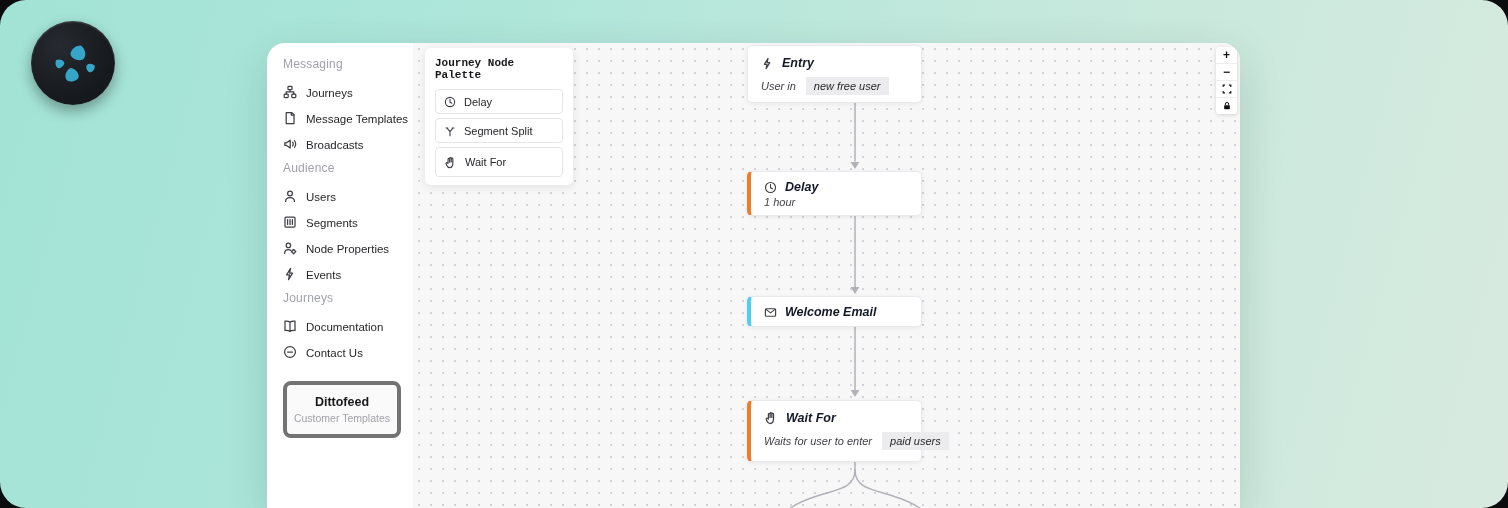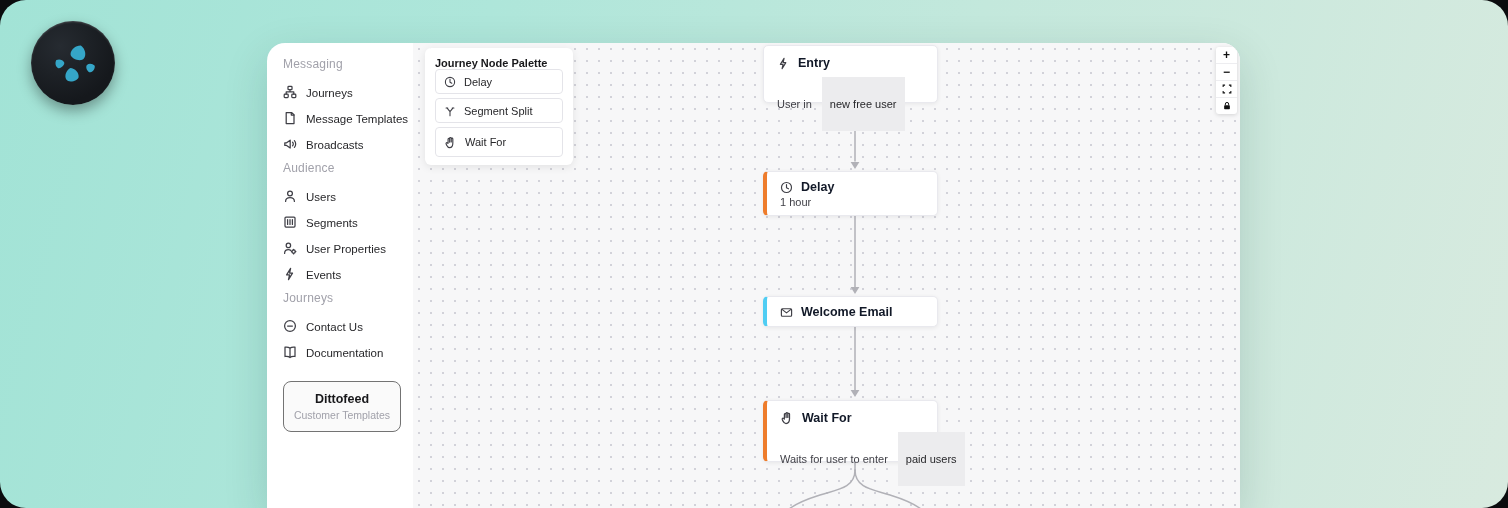--- a/index.html
+++ b/index.html
@@ -14,44 +14,44 @@
   
   .window{position:absolute;left:267px;top:43px;width:973px;height:465px;background:#ffffff;
     border-radius:18px 18px 0 0;box-shadow:0 14px 44px rgba(12,48,44,.16);}
   
   .sidebar{position:absolute;left:0;top:0;width:146px;height:100%;box-sizing:border-box;
     padding:4px 10px 0 16px;display:flex;flex-direction:column;}
   .sec-label{font-size:12px;color:#a1a1aa;margin:10px 0 2px;letter-spacing:.2px;}
   .side-item{height:26px;display:flex;align-items:flex-end;gap:9px;color:#27272a;font-size:11.5px;cursor:pointer;white-space:nowrap;}
   .side-item svg{flex:0 0 auto;}
   .icon-stroke{stroke:#3f3f46;fill:none;stroke-width:1.25;stroke-linecap:round;stroke-linejoin:round;}
-  .ws-card{margin-top:22px;width:118px;box-sizing:border-box;border:1px solid #737373;background:#fafafa;
+  .ws-card{margin-top:22px;width:118px;box-sizing:border-box;border:4px solid #737373;background:#fafafa;
     border-radius:8px;padding:10px 6px;text-align:center;}
   .ws-name{font-size:12.5px;font-weight:700;color:#18181b;}
   .ws-sub{font-size:10.5px;color:#a1a1aa;margin-top:3px;}
   
   .canvas{position:absolute;left:146px;top:0;right:0;bottom:0;overflow:hidden;
     border-radius:0 18px 0 0;background-color:#f7f7f8;
     background-image:radial-gradient(circle,#d2d2d9 1px,transparent 1.2px);background-size:12px 12px;}
   .edges{position:absolute;left:0;top:0;}
   
   .palette{position:absolute;left:12px;top:5px;width:148px;box-sizing:border-box;background:#fff;
     border-radius:6px;box-shadow:0 2px 8px rgba(0,0,0,.09);padding:9px 10px 8px;}
-  .palette-title{font-size:11px;font-weight:700;color:#18181b;}
+  .palette-title{font-size:11px;font-weight:700;color:#18181b;margin-bottom:8px;font-family:Liberation Mono, monospace;}
   .palette-item{border:1px solid #e4e4e9;border-radius:4px;height:23px;margin-bottom:4px;
     display:flex;align-items:center;gap:8px;padding:0 8px;font-size:11px;color:#27272a;cursor:grab;background:#fff;}
   .palette-item:last-child{height:28px;margin-bottom:0;}
   
-  .node{position:absolute;left:350px;width:175px;box-sizing:border-box;background:#fff;
+  .node{position:absolute;left:334px;width:175px;box-sizing:border-box;background:#fff;
     border:1px solid #e9e9ee;border-radius:5px;box-shadow:0 1px 4px rgba(0,0,0,.07);
-    padding:10px 13px;cursor:pointer;}
+    padding:10px 13px;cursor:pointer;font-style:italic;}
   .node.accented{border-left-width:4px;border-left-style:solid;}
   .node-title{display:flex;align-items:center;gap:8px;font-size:12.5px;font-weight:700;color:#111827;}
   .node-body{margin-top:7px;display:flex;align-items:center;gap:10px;font-size:11px;color:#3f3f46;white-space:nowrap;}
-  .badge{background:#ececee;border-radius:0;padding:21px 8px;font-size:11px;color:#27272a;}
+  .badge{background:#ececee;border-radius:0;padding:3px 8px;font-size:11px;color:#27272a;}
   
   .controls{position:absolute;top:4px;right:3px;width:21px;background:#fff;border-radius:3px;
     box-shadow:0 1px 4px rgba(0,0,0,.15);display:flex;flex-direction:column;}
   .ctrl-btn{height:16px;display:flex;align-items:center;justify-content:center;border-bottom:1px solid #ededf0;
     font-size:12px;font-weight:700;color:#111;cursor:pointer;}
   .ctrl-btn:last-child{border-bottom:none;}
 </style>
 </head>
 <body>
 
@@ -111,42 +111,42 @@
           </svg>
         <span>Segments</span>
       </div>
       <div class="side-item">
         <svg width="14" height="14" viewBox="0 0 14 14" class="icon-stroke">
             <circle cx="5.4" cy="4.4" r="2.2"></circle>
             <path d="M1.6 12.4c0-2.2 1.7-3.7 3.8-3.7.9 0 1.7.25 2.4.7"></path>
             <circle cx="10.6" cy="10.6" r="1.7"></circle>
             <path d="M10.6 8.3v.6 M10.6 12.3v.6 M12.9 10.6h-.6 M8.9 10.6h-.6"></path>
           </svg>
-        <span>User Properties</span>
+        <span>Node Properties</span>
       </div>
       <div class="side-item">
         <svg width="14" height="14" viewBox="0 0 14 14" class="icon-stroke">
             <path d="M7.6 1.4 L3.6 7.9h2.9l-1 4.7 4-6.5H6.6z"></path>
           </svg>
         <span>Events</span>
       </div>
 
       <div class="sec-label">Journeys</div>
+      <div class="side-item">
+        <svg width="14" height="14" viewBox="0 0 14 14" class="icon-stroke">
+            <path d="M7 3.2C5.8 2.2 4 1.9 2 2.2v9.3c2-.3 3.8 0 5 1 1.2-1 3-1.3 5-1V2.2c-2-.3-3.8 0-5 1z M7 3.2v9.3"></path>
+          </svg>
+        <span>Documentation</span>
+      </div>
       <div class="side-item">
         <svg width="14" height="14" viewBox="0 0 14 14" class="icon-stroke">
             <circle cx="7" cy="7" r="5.4"></circle>
             <path d="M4.6 7h4.8"></path>
           </svg>
         <span>Contact Us</span>
-      </div>
-      <div class="side-item">
-        <svg width="14" height="14" viewBox="0 0 14 14" class="icon-stroke">
-            <path d="M7 3.2C5.8 2.2 4 1.9 2 2.2v9.3c2-.3 3.8 0 5 1 1.2-1 3-1.3 5-1V2.2c-2-.3-3.8 0-5 1z M7 3.2v9.3"></path>
-          </svg>
-        <span>Documentation</span>
       </div>
 
       <div class="ws-card">
         <div class="ws-name">Dittofeed</div>
         <div class="ws-sub">Customer Templates</div>
       </div>
     </nav>
 
     <div class="canvas">
 

